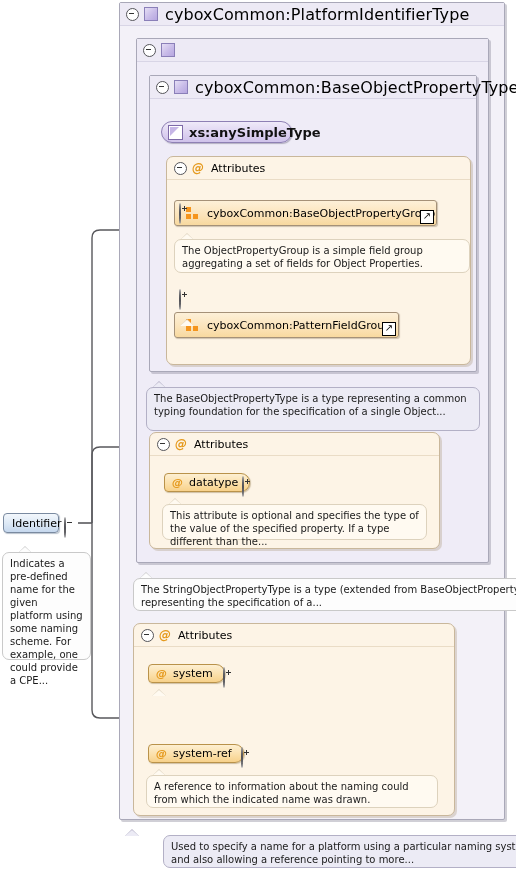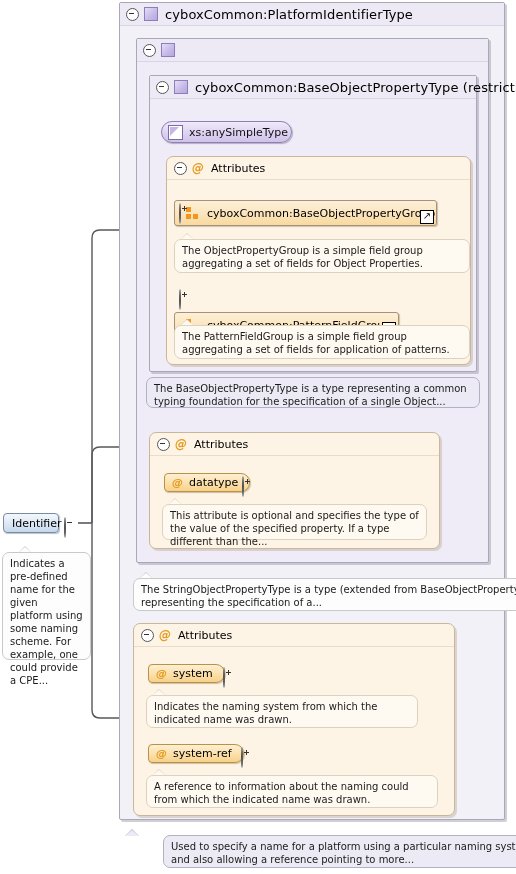--- a/index.html
+++ b/index.html
@@ -28,21 +28,21 @@
     display: flex;
     align-items: center;
     padding-left: 6px;
     border-bottom: 1px solid #d8d5e6;
     background: #edeaf5;
   }
   .ctbox.lvl2 { background: #efecf7; }
   .ctbox.lvl3 { background: #efecf7; }
 
   .ct-title {
-    font-size: 13px;
+    font-size: 16px;
     color: #000;
     white-space: nowrap;
     letter-spacing: .1px;
   }
 
   
   .toggle {
     width: 11px; height: 11px;
     border: 1px solid #55555a;
     border-radius: 50%;
@@ -94,21 +94,21 @@
     position: relative;
     flex: 0 0 auto;
   }
   .st-icon::after {
     content:"";
     position:absolute; left:1px; top:1px;
     width:0;height:0;
     border-left: 9px solid #c6b6e6;
     border-bottom: 9px solid transparent;
   }
-  .st-label { font-size: 11px; color:#111; white-space: nowrap; }
+  .st-label { font-size: 13px; color:#111; white-space: nowrap; font-weight: bold; }
 
   
   .attrbox {
     border: 1px solid #c9b79b;
     border-radius: 7px;
     background: #fdf4e6;
     box-shadow: 2px 2px 0 rgba(183,168,145,.40);
   }
   .attr-header {
     height: 22px;
@@ -298,27 +298,24 @@
       </span>
     <span class="grp-label">cyboxCommon:PatternFieldGroup</span>
     <span class="ext-arrow">↗</span>
   </div>
   <div class="abs" style="left:179px; top:290px;">
     <span class="toggle plus"></span>
   </div>
 
   <div class="abs notch cream" style="left:180px; top:319px;"></div>
   <div class="abs notch2 cream" style="left:180px; top:320px;"></div>
-  <div class="abs doc cream" style="left:174px; top:325px; width:296px; height:34px;">
-    <span>The PatternFieldGroup is a simple field group aggregating a set of fields for application of patterns.</span>
-  </div>
 
   <div class="abs notch purple" style="left:152px; top:381px;"></div>
   <div class="abs notch2 purple" style="left:152px; top:382px;"></div>
-  <div class="abs doc purple" style="left:146px; top:377px; width:334px; height:31px;">
+  <div class="abs doc purple" style="left:146px; top:387px; width:334px; height:44px;">
     <span>The BaseObjectPropertyType is a type representing a common typing foundation for the specification of a single Object...</span>
   </div>
 
   <div class="abs attrbox" style="left:149px; top:432px; width:291px; height:117px;">
     <div class="attr-header">
       <span class="toggle"></span>
       <span class="at-sign">@</span>
       <span class="at-label">Attributes</span>
     </div>
   </div>
@@ -354,23 +351,20 @@
   <div class="abs attrpill" style="left:148px; top:664px;">
     <span class="at-sign">@</span>
     <span class="ap-label">system</span>
   </div>
   <div class="abs" style="left:223px; top:668px;">
     <span class="toggle plus"></span>
   </div>
 
   <div class="abs notch cream" style="left:152px; top:689px;"></div>
   <div class="abs notch2 cream" style="left:152px; top:690px;"></div>
-  <div class="abs doc cream" style="left:146px; top:695px; width:272px; height:33px;">
-    <span>Indicates the naming system from which the indicated name was drawn.</span>
-  </div>
 
   <div class="abs attrpill" style="left:148px; top:744px;">
     <span class="at-sign">@</span>
     <span class="ap-label">system-ref</span>
   </div>
   <div class="abs" style="left:241px; top:748px;">
     <span class="toggle plus"></span>
   </div>
 
   <div class="abs notch cream" style="left:152px; top:769px;"></div>

